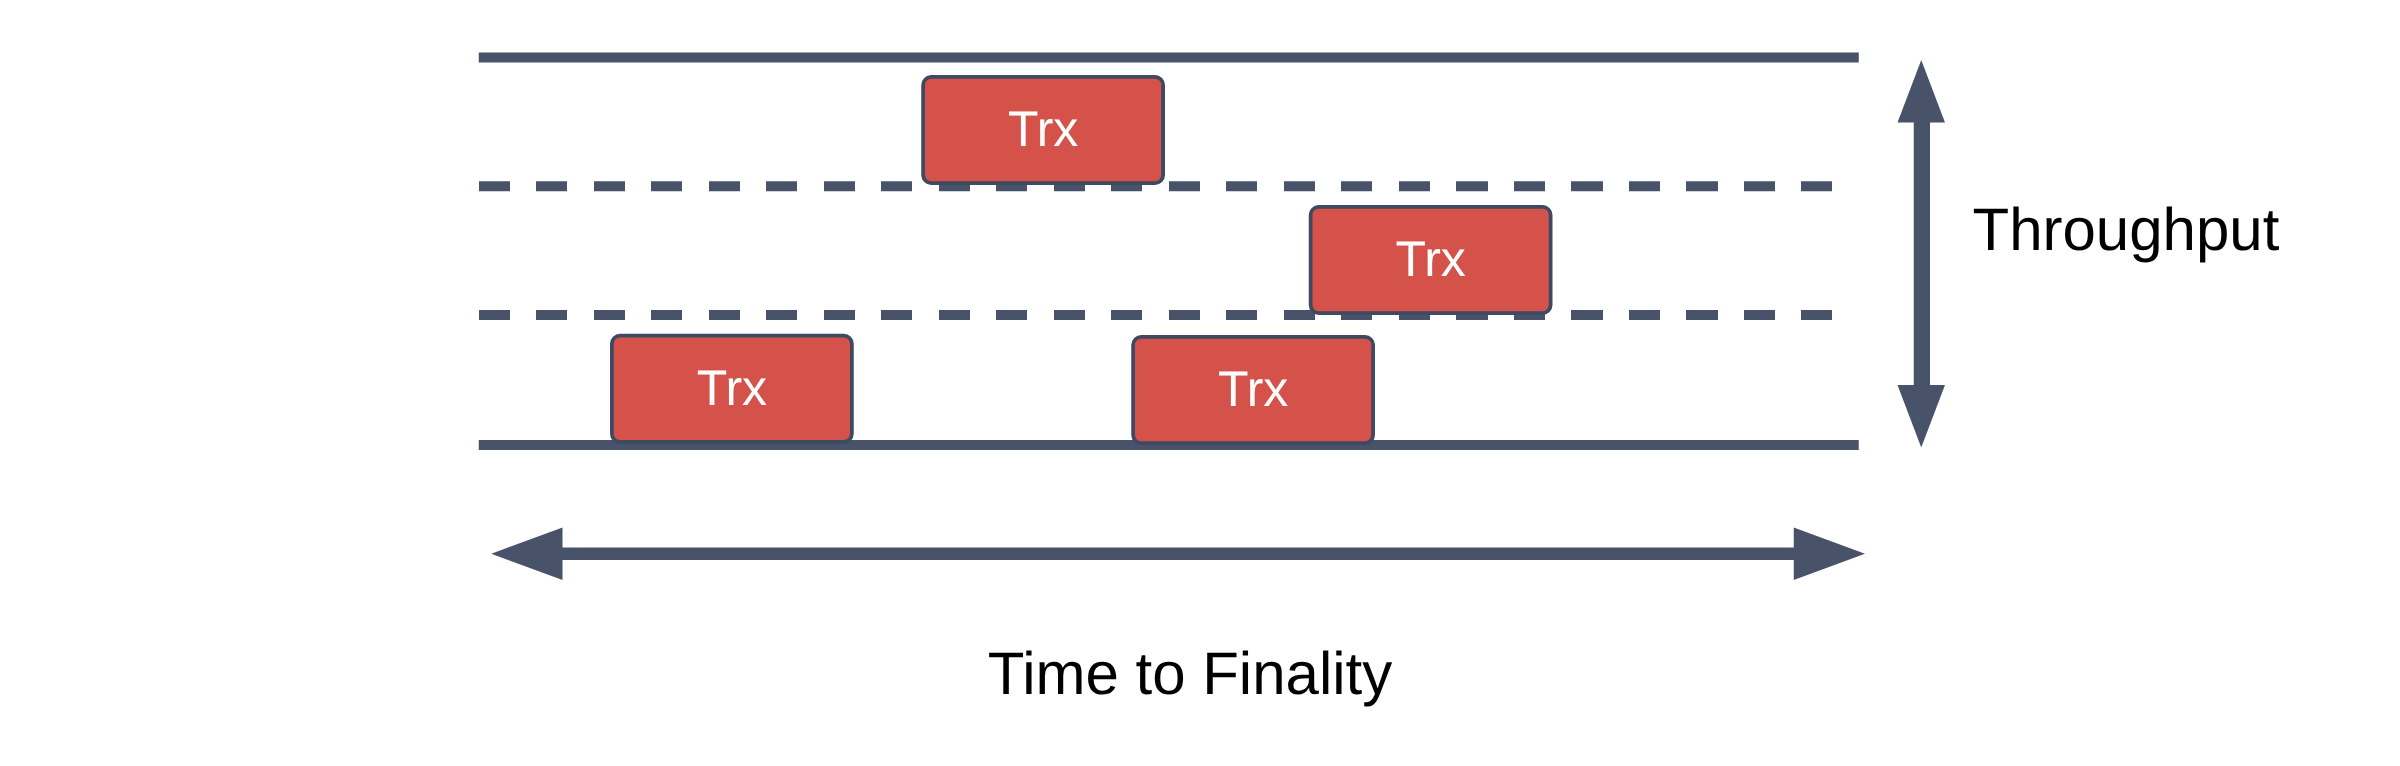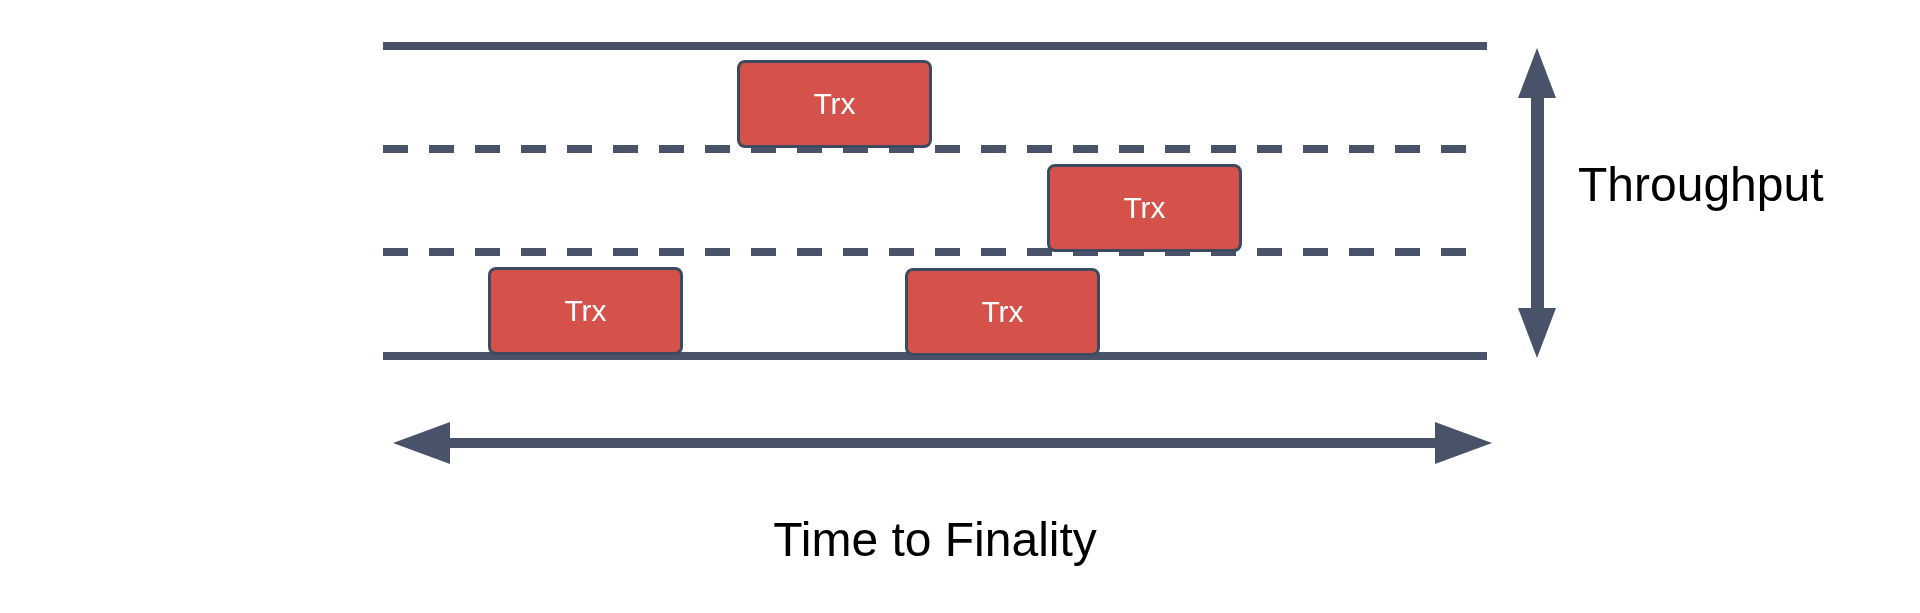--- a/index.html
+++ b/index.html
@@ -47,21 +47,21 @@
     position: absolute;
     width: 195px;
     height: 88px;
     background: var(--box-fill);
     border: 3px solid var(--box-border);
     border-radius: 8px;
     display: flex;
     align-items: center;
     justify-content: center;
     color: var(--box-text);
-    font-size: 30px;
+    font-size: 40px;
     line-height: 1;
   }
   .trx-1 { left: 737px;  top: 60px;  }
   .trx-2 { left: 1047px; top: 164px; }
   .trx-3 { left: 488px;  top: 267px; }
   .trx-4 { left: 905px;  top: 268px; }
 
   
   .v-arrow-shaft {
     position: absolute;
@@ -106,21 +106,21 @@
     color: var(--label-text);
     font-size: 48px;
     line-height: 70px;
     white-space: nowrap;
   }
   .label-throughput {
     left: 1578px;
     top: 150px;
   }
   .label-ttf {
-    left: 383px;
+    left: 400px;
     top: 505px;
     width: 1104px;
     text-align: center;
   }
 </style>
 </head>
 <body>
 
 <div class="canvas">
 

